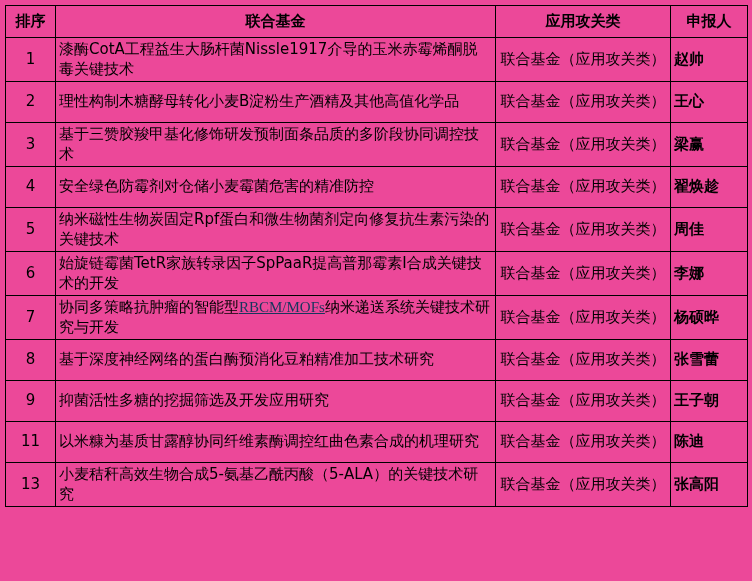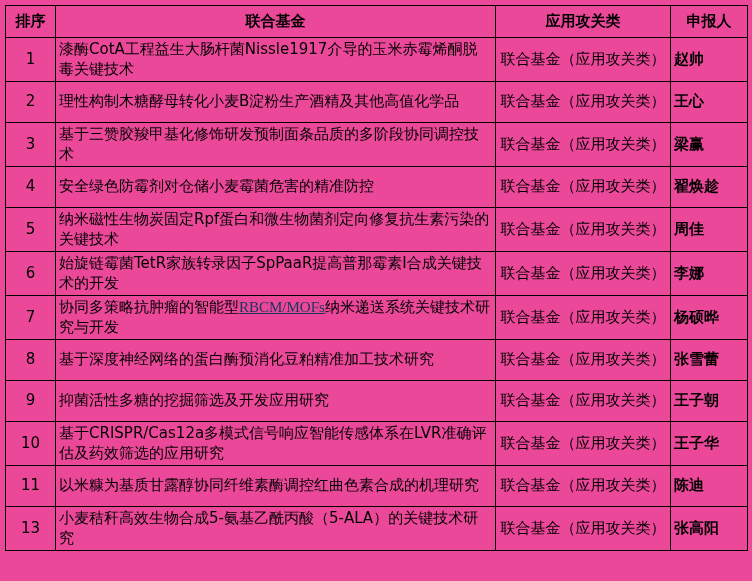--- a/index.html
+++ b/index.html
@@ -123,26 +123,20 @@
           <td class="cell-cat">联合基金（应用攻关类）</td>
           <td class="cell-app">张雪蕾</td>
         </tr>
         <tr>
           <td class="cell-rank">9</td>
           <td class="cell-name">抑菌活性多糖的挖掘筛选及开发应用研究</td>
           <td class="cell-cat">联合基金（应用攻关类）</td>
           <td class="cell-app">王子朝</td>
         </tr>
         <tr>
-          <td class="cell-rank">10</td>
-          <td class="cell-name">基于CRISPR/Cas12a多模式信号响应智能传感体系在LVR准确评估及药效筛选的应用研究</td>
-          <td class="cell-cat">联合基金（应用攻关类）</td>
-          <td class="cell-app">王子华</td>
-        </tr>
-        <tr>
           <td class="cell-rank">11</td>
           <td class="cell-name">以米糠为基质甘露醇协同纤维素酶调控红曲色素合成的机理研究</td>
           <td class="cell-cat">联合基金（应用攻关类）</td>
           <td class="cell-app">陈迪</td>
         </tr>
         <tr>
           <td class="cell-rank">13</td>
           <td class="cell-name">小麦秸秆高效生物合成5-氨基乙酰丙酸（5-ALA）的关键技术研究</td>
           <td class="cell-cat">联合基金（应用攻关类）</td>
           <td class="cell-app">张高阳</td>

